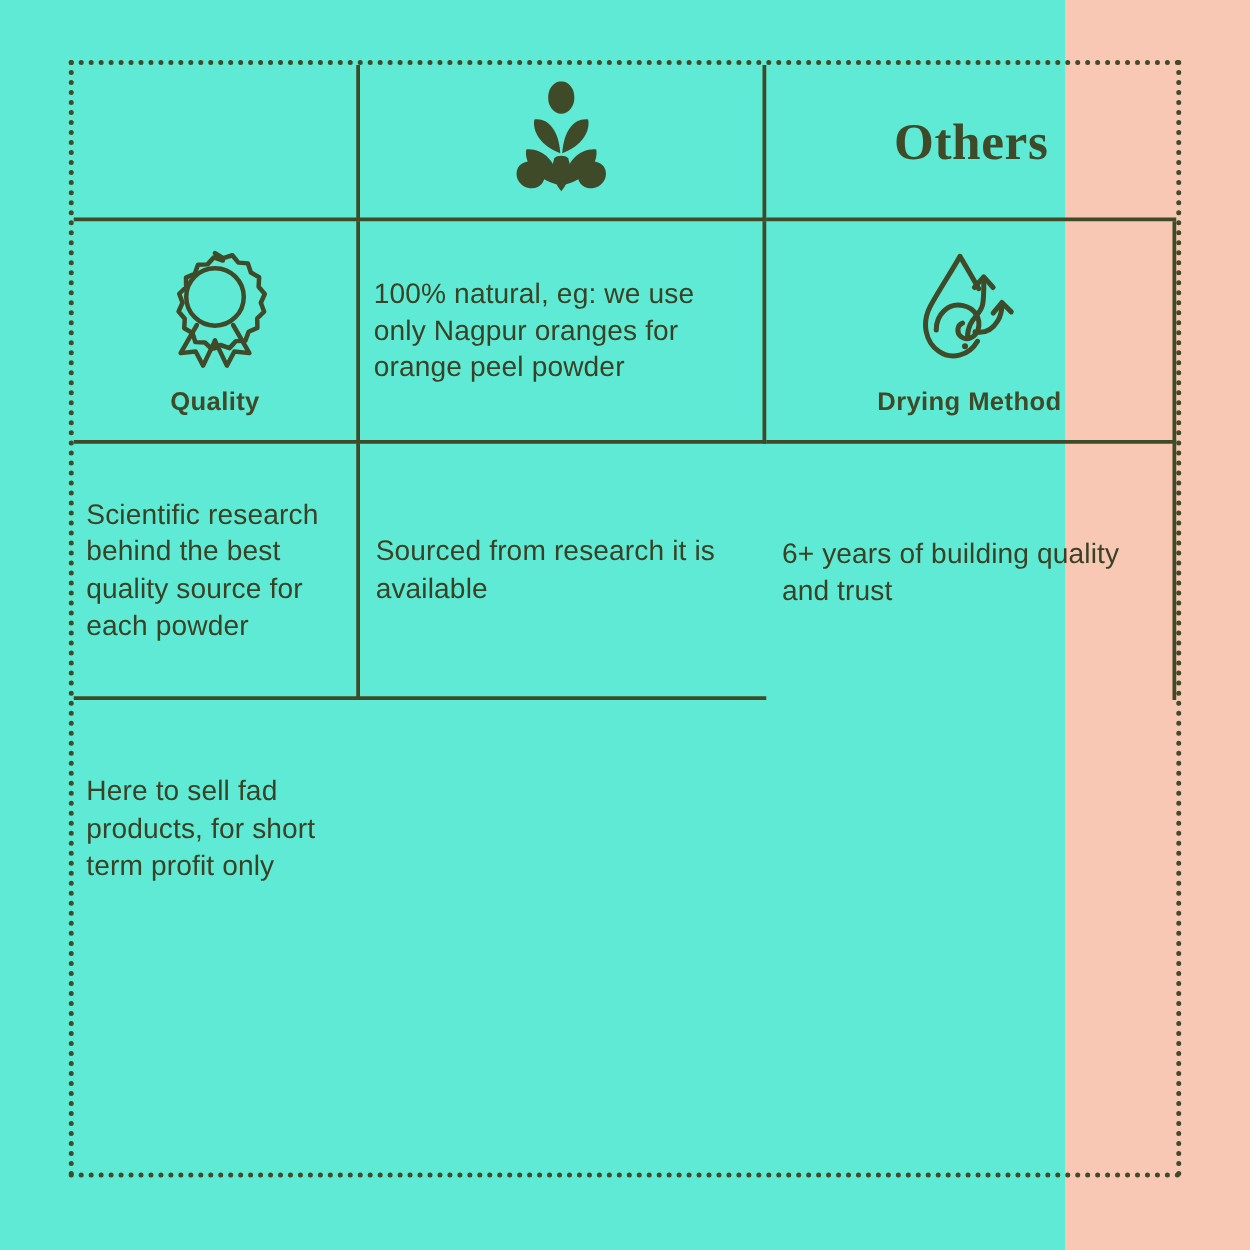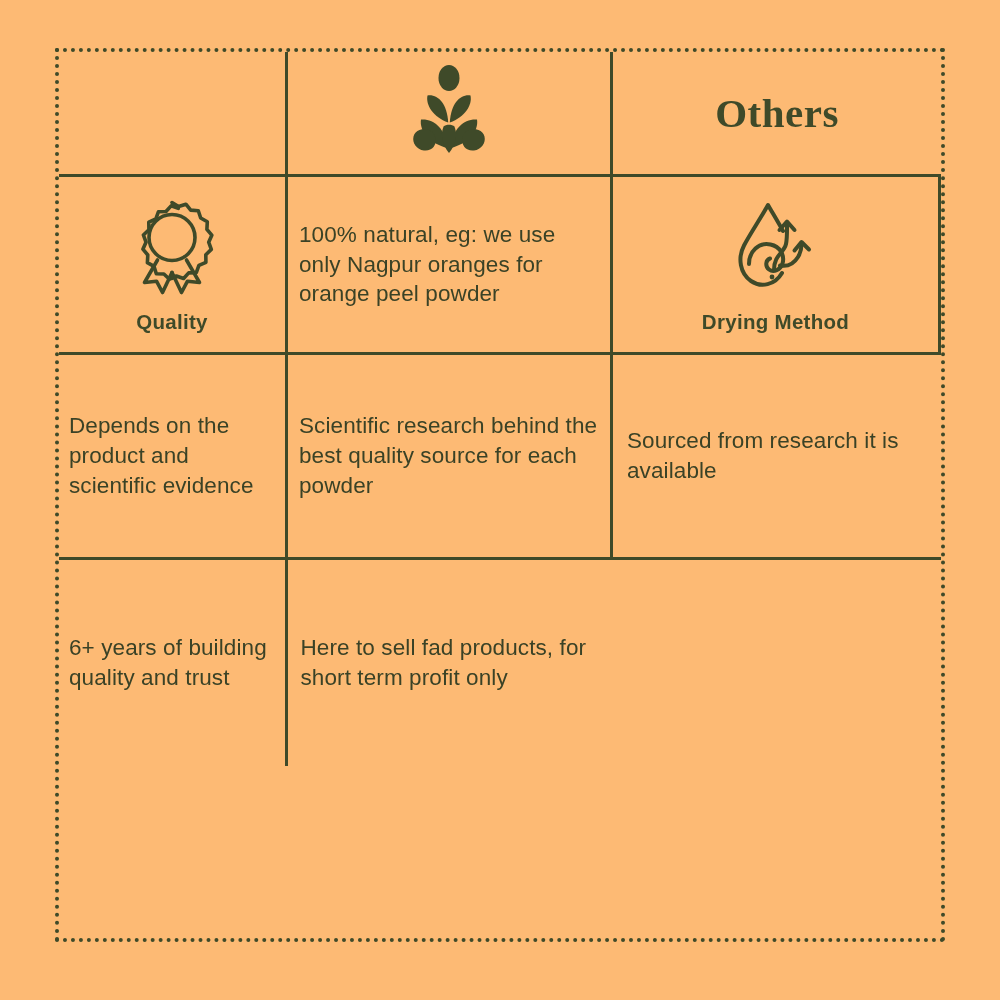--- a/index.html
+++ b/index.html
@@ -9,23 +9,23 @@
   body {
     width: 1000px;
     height: 1000px;
     background: #f9c8b4;
     font-family: "Liberation Sans", sans-serif;
     overflow: hidden;
   }
 
   .poster {
     position: relative;
-    width: 1000px;
+    width: 852px;
     height: 1000px;
-    background: #fdba74;
+    background: #5eead4;
     box-sizing: border-box;
     padding-left: 36px;
   }
 
   
   .frame {
     position: absolute;
     left: 55px;
     top: 48px;
     width: 890px;
@@ -200,23 +200,20 @@
             <path d="M52 68.5 C60 70 66 66.5 70 60 C72.5 56 73.5 51.5 73.5 47"></path>
             <path d="M66.5 53.5 L73.5 45 L81 52.5"></path>
 
             <circle cx="44" cy="80" r="2.4" fill="#3f4a29" stroke="none"></circle>
           </g>
         </svg>
       </span>
       <span class="row-label">Drying Method</span>
     </div>
 
-    <div class="cell col-sep row-sep">
-      <span class="body-text">Depends on the product and scientific evidence</span>
-    </div>
 
 
 
     <div class="cell col-sep row-sep">
       <span class="body-text">Scientific research behind the best quality source for each powder</span>
     </div>
 
     <div class="cell row-sep">
       <span class="body-text">Sourced from research it is available</span>
     </div>

